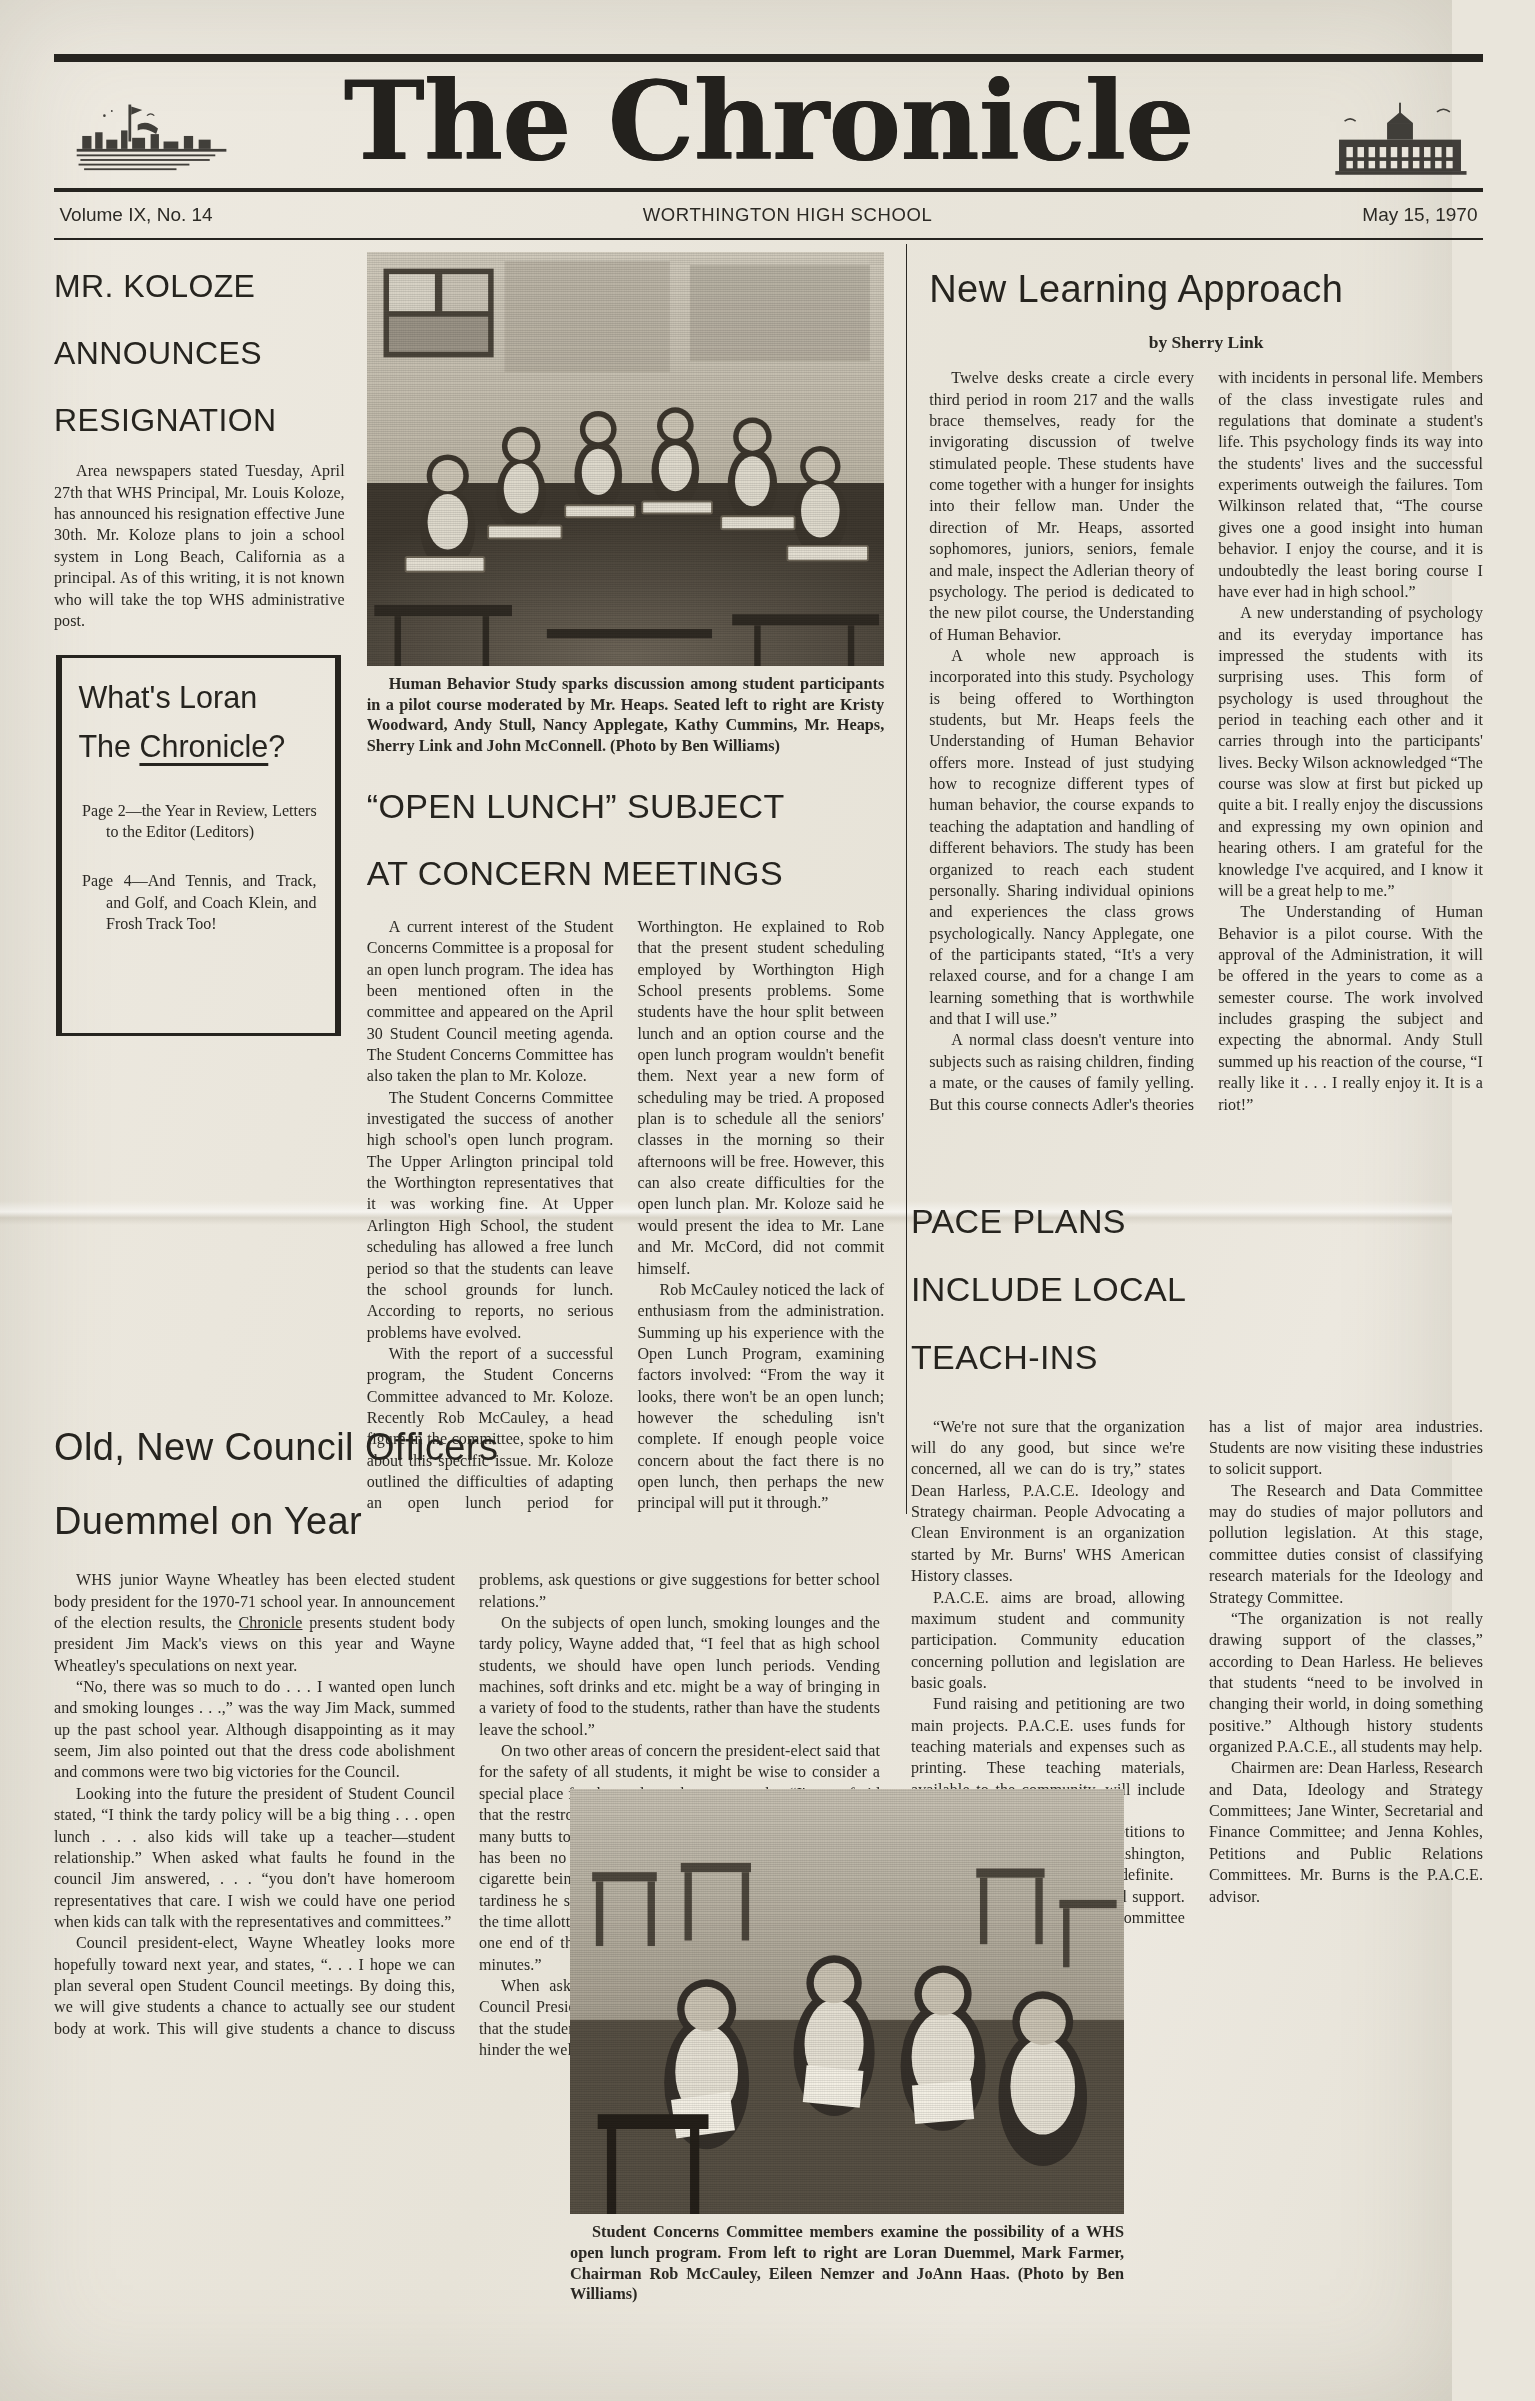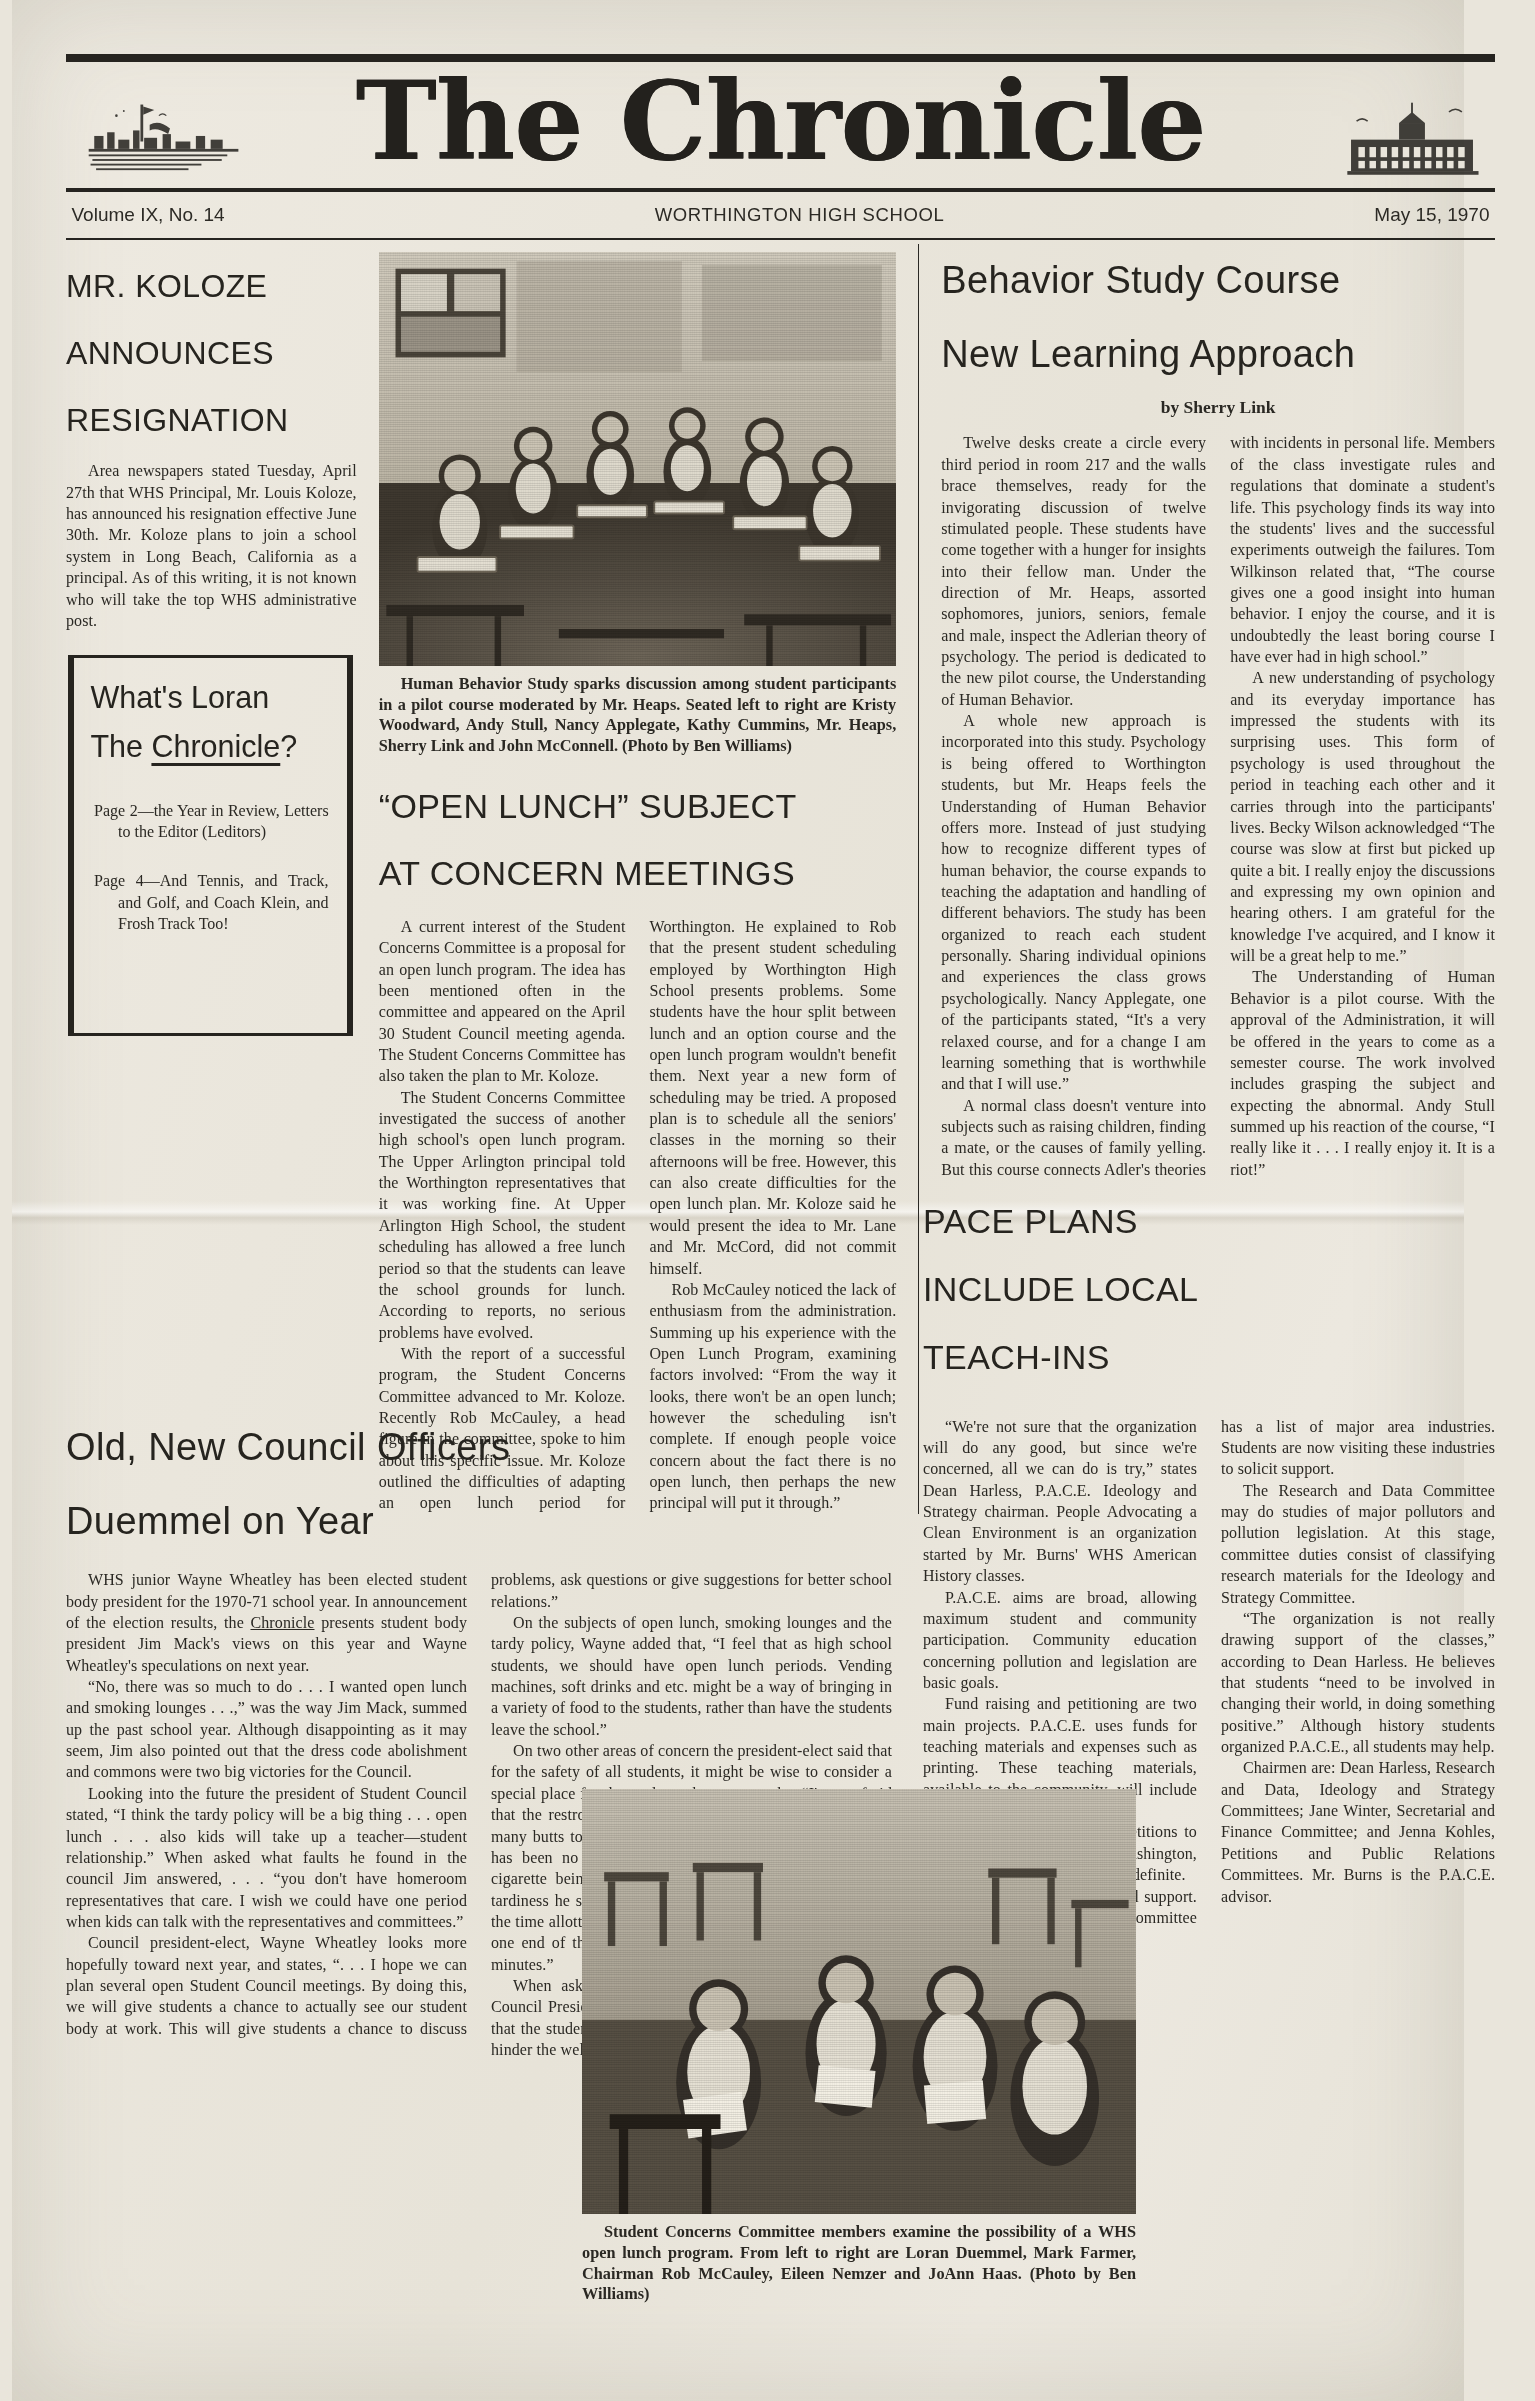--- a/index.html
+++ b/index.html
@@ -6,21 +6,20 @@
   body{
     width:1536px;height:2401px;
     background:#e9e5db;
     font-family:"Liberation Serif", serif;
     color:#2a2823;
     overflow:hidden;
   }
   .page{
     position:relative;width:1452px;height:2401px;
     background:linear-gradient(110deg,#eeeae1 0%,#eae6dc 30%,#e7e3d8 55%,#ece8df 78%,#e6e2d7 100%);
-    margin-left:12px;
   }
   
   .fold{position:absolute;left:0;width:100%;height:24px;background:linear-gradient(180deg,rgba(255,255,255,0) 0%,rgba(255,255,255,.55) 45%,rgba(160,152,135,.22) 70%,rgba(255,255,255,0) 100%);pointer-events:none;}
   .vignette{position:absolute;inset:0;box-shadow:inset 0 0 111px rgba(120,112,95,.22);pointer-events:none;}
 
   .sheet{position:absolute;left:54px;top:54px;width:1429px;}
 
   
   .rule-top{height:8.3px;background:#262420;margin-bottom:3.7px;}
   .rule-thin{height:3.7px;background:#262420;}
@@ -280,21 +279,20 @@
 
         <div class="twocol" style="margin-top:16.6px;">
           <p class="body">A current interest of the Student Concerns Committee is a proposal for an open lunch program. The idea has been mentioned often in the committee and appeared on the April 30 Student Council meeting agenda. The Student Concerns Committee has also taken the plan to Mr. Koloze.</p>
           <p class="body">The Student Concerns Committee investigated the success of another high school's open lunch program. The Upper Arlington principal told the Worthington representatives that it was working fine. At Upper Arlington High School, the student scheduling has allowed a free lunch period so that the students can leave the school grounds for lunch. According to reports, no serious problems have evolved.</p>
           <p class="body">With the report of a successful program, the Student Concerns Committee advanced to Mr. Koloze. Recently Rob McCauley, a head figure in the committee, spoke to him about this specific issue. Mr. Koloze outlined the difficulties of adapting an open lunch period for Worthington. He explained to Rob that the present student scheduling employed by Worthington High School presents problems. Some students have the hour split between lunch and an option course and the open lunch program wouldn't benefit them. Next year a new form of scheduling may be tried. A proposed plan is to schedule all the seniors' classes in the morning so their afternoons will be free. However, this can also create difficulties for the open lunch plan. Mr. Koloze said he would present the idea to Mr. Lane and Mr. McCord, did not commit himself.</p>
           <p class="body">Rob McCauley noticed the lack of enthusiasm from the administration. Summing up his experience with the Open Lunch Program, examining factors involved: “From the way it looks, there won't be an open lunch; however the scheduling isn't complete. If enough people voice concern about the fact there is no open lunch, then perhaps the new principal will put it through.”</p>
         </div>
       </div>
 
       <div class="colC pad-l" style="border-left:1.8px solid #2a2824;">
-        <h1 class="deck big" style="margin-top:7.4px;">Behavior Study Course</h1>
         <h1 class="deck big">New Learning Approach</h1>
         <div class="byline">by Sherry Link</div>
 
         <div class="twocol">
           <p class="body">Twelve desks create a circle every third period in room 217 and the walls brace themselves, ready for the invigorating discussion of twelve stimulated people. These students have come together with a hunger for insights into their fellow man. Under the direction of Mr. Heaps, assorted sophomores, juniors, seniors, female and male, inspect the Adlerian theory of psychology. The period is dedicated to the new pilot course, the Understanding of Human Behavior.</p>
           <p class="body">A whole new approach is incorporated into this study. Psychology is being offered to Worthington students, but Mr. Heaps feels the Understanding of Human Behavior offers more. Instead of just studying how to recognize different types of human behavior, the course expands to teaching the adaptation and handling of different behaviors. The study has been organized to reach each student personally. Sharing individual opinions and experiences the class grows psychologically. Nancy Applegate, one of the participants stated, “It's a very relaxed course, and for a change I am learning something that is worthwhile and that I will use.”</p>
           <p class="body">A normal class doesn't venture into subjects such as raising children, finding a mate, or the causes of family yelling. But this course connects Adler's theories with incidents in personal life. Members of the class investigate rules and regulations that dominate a student's life. This psychology finds its way into the students' lives and the successful experiments outweigh the failures. Tom Wilkinson related that, “The course gives one a good insight into human behavior. I enjoy the course, and it is undoubtedly the least boring course I have ever had in high school.”</p>
           <p class="body">A new understanding of psychology and its everyday importance has impressed the students with its surprising uses. This form of psychology is used throughout the period in teaching each other and it carries through into the participants' lives. Becky Wilson acknowledged “The course was slow at first but picked up quite a bit. I really enjoy the discussions and expressing my own opinion and hearing others. I am grateful for the knowledge I've acquired, and I know it will be a great help to me.”</p>
           <p class="body">The Understanding of Human Behavior is a pilot course. With the approval of the Administration, it will be offered in the years to come as a semester course. The work involved includes grasping the subject and expecting the abnormal. Andy Stull summed up his reaction of the course, “I really like it . . . I really enjoy it. It is a riot!”</p>
         </div>

